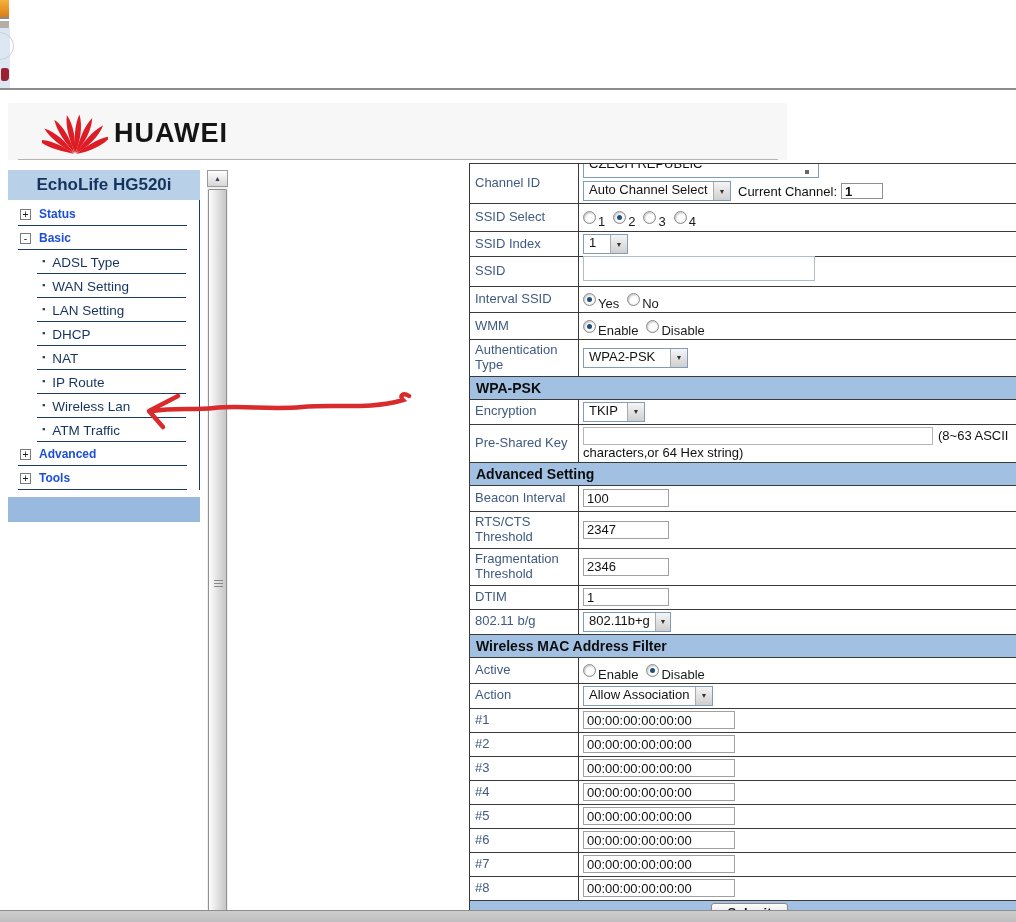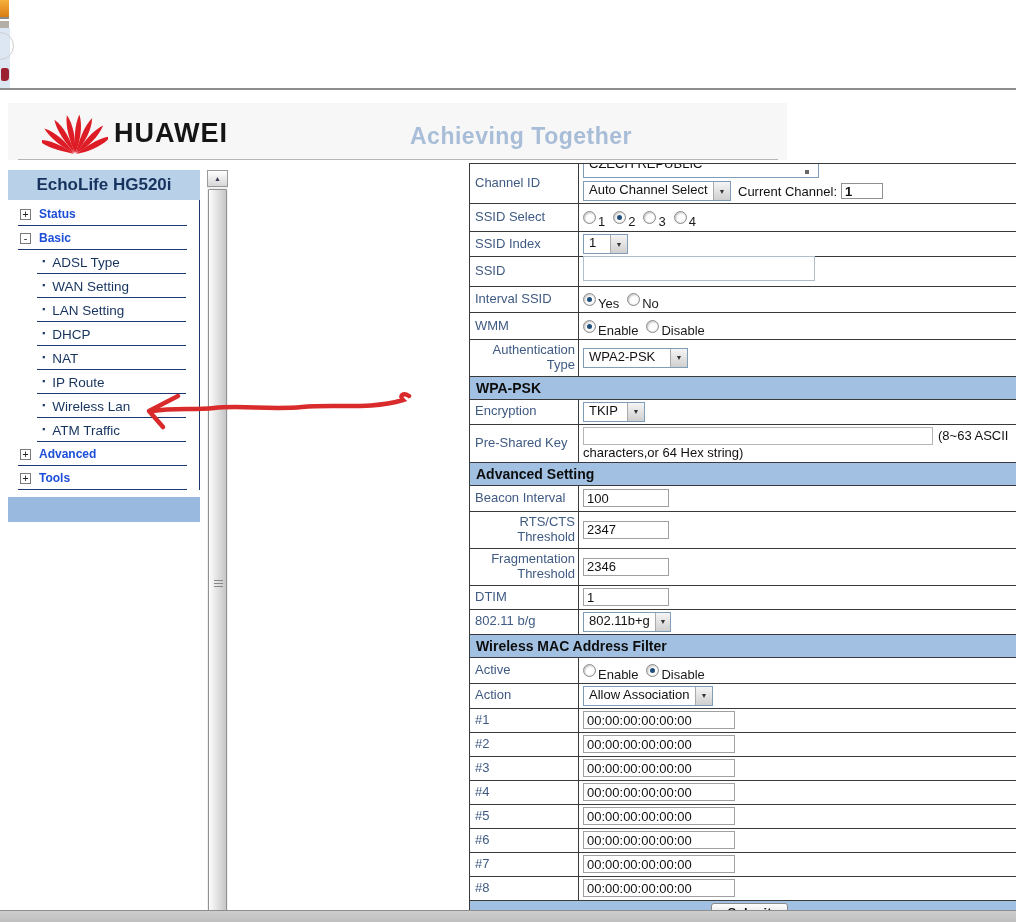--- a/index.html
+++ b/index.html
@@ -53,21 +53,21 @@
   .sb-thumb { position:absolute; left:1px; right:1px; top:19px; bottom:0;
     background:linear-gradient(90deg,#fdfdfd,#c6c6c6); border:1px solid #919191; border-radius:1px; }
   .sb-grip { position:absolute; left:5px; top:390px; width:9px; height:8px;
     background:repeating-linear-gradient(#888 0 1px, transparent 1px 3px); }
 
   
   .main { position:absolute; left:469px; top:163px; width:560px;
     border-left:1px solid #3a3a3a; border-top:1px solid #3a3a3a; font-size:13px; }
   .trow { display:flex; border-bottom:1px solid #3a3a3a; background:#fff; }
   .tlabel { width:109px; flex:0 0 109px; border-right:1px solid #3a3a3a; padding:3px 3px 3px 5px;
-    color:#3f5a82; display:flex; align-items:center; line-height:1.15;text-align:right; }
+    color:#3f5a82; display:flex; align-items:center; line-height:1.15; }
   .tvalue { flex:1; padding:2px 4px; display:flex; align-items:center; position:relative; }
   .sec-row { background:#a2c0e2; border-bottom:1px solid #3a3a3a; padding:3px 6px;
     font-weight:bold; font-size:14px; color:#0d0d0d; }
   .col { flex-direction:column; align-items:flex-start; justify-content:flex-start; }
 
   .tin { border:1px solid #a0a0a0; height:18px; font-size:13px; padding:1px 3px; color:#111;
     font-family:"Liberation Sans","DejaVu Sans",sans-serif; background:#fff; }
   .sel { display:inline-flex; border:1px solid #7f9db9; background:#fff;
     height:20px; cursor:pointer; }
   .sel-text { padding:0 5px; white-space:nowrap; color:#111; }
@@ -152,21 +152,20 @@
           </g>
         <g transform="rotate(47,50,70)">
             <path d="M50,68 C45,46 42,26 47,8 C55,24 55,48 50,68 Z"></path>
           </g>
         <g transform="rotate(66,50,70)">
             <path d="M50,68 C45,46 42,26 47,8 C55,24 55,48 50,68 Z"></path>
           </g>
       </g>
     </svg>
     <div class="brand">HUAWEI</div>
-    <div class="slogan">Achieving Together</div>
   </div>
   <div class="header-rule"></div>
 
   <div class="sidebar">
     <div class="sidebar-title">EchoLife HG520i</div>
     <div class="nav">
       <div class="nav-item top">
         <span class="expander">+</span>
         <span class="nav-label">Status</span>
       </div>

